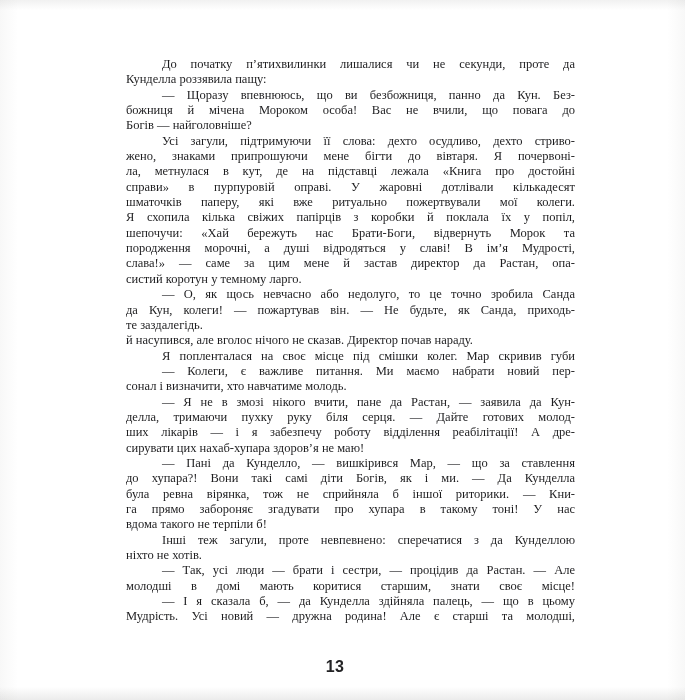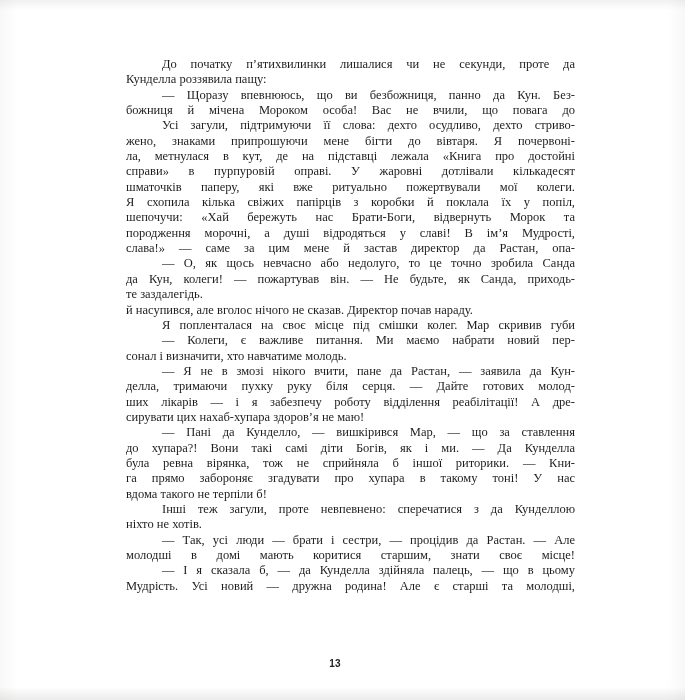--- a/index.html
+++ b/index.html
@@ -48,44 +48,46 @@
   .line.last {
     text-align-last: left;
   }
   .page-number {
     position: absolute;
     left: 126px;
     top: 658px;
     width: 418px;
     text-align: center;
     font-family: "Liberation Sans", "DejaVu Sans", sans-serif;
-    font-size: 10px;
+    font-size: 16px;
     font-weight: 700;
     letter-spacing: 0.3px;
     color: #232325;
   }
 </style>
 </head>
 <body>
 
 <div class="page">
   <div class="text-block">
       <div class="line first">До початку п’ятихвилинки лишалися чи не секунди, проте да</div>
       <div class="line last">Кунделла роззявила пащу:</div>
       <div class="line first">— Щоразу впевнююсь, що ви безбожниця, панно да Кун. Без-</div>
       <div class="line">божниця й мічена Мороком особа! Вас не вчили, що повага до</div>
+      <div class="line last">Богів — найголовніше?</div>
       <div class="line first">Усі загули, підтримуючи її слова: дехто осудливо, дехто стриво-</div>
       <div class="line">жено, знаками припрошуючи мене бігти до вівтаря. Я почервоні-</div>
       <div class="line">ла, метнулася в кут, де на підставці лежала «Книга про достойні</div>
       <div class="line">справи» в пурпуровій оправі. У жаровні дотлівали кількадесят</div>
       <div class="line">шматочків паперу, які вже ритуально пожертвували мої колеги.</div>
       <div class="line">Я схопила кілька свіжих папірців з коробки й поклала їх у попіл,</div>
       <div class="line">шепочучи: «Хай бережуть нас Брати-Боги, відвернуть Морок та</div>
       <div class="line">породження морочні, а душі відродяться у славі! В ім’я Мудрості,</div>
       <div class="line">слава!» — саме за цим мене й застав директор да Растан, опа-</div>
+      <div class="line last">систий коротун у темному ларго.</div>
       <div class="line first">— О, як щось невчасно або недолуго, то це точно зробила Санда</div>
       <div class="line">да Кун, колеги! — пожартував він. — Не будьте, як Санда, приходь-</div>
       <div class="line last">те заздалегідь.</div>
       <div class="line last">й насупився, але вголос нічого не сказав. Директор почав нараду.</div>
       <div class="line first">Я попленталася на своє місце під смішки колег. Мар скривив губи</div>
       <div class="line first">— Колеги, є важливе питання. Ми маємо набрати новий пер-</div>
       <div class="line last">сонал і визначити, хто навчатиме молодь.</div>
       <div class="line first">— Я не в змозі нікого вчити, пане да Растан, — заявила да Кун-</div>
       <div class="line">делла, тримаючи пухку руку біля серця. — Дайте готових молод-</div>
       <div class="line">ших лікарів — і я забезпечу роботу відділення реабілітації! А дре-</div>

